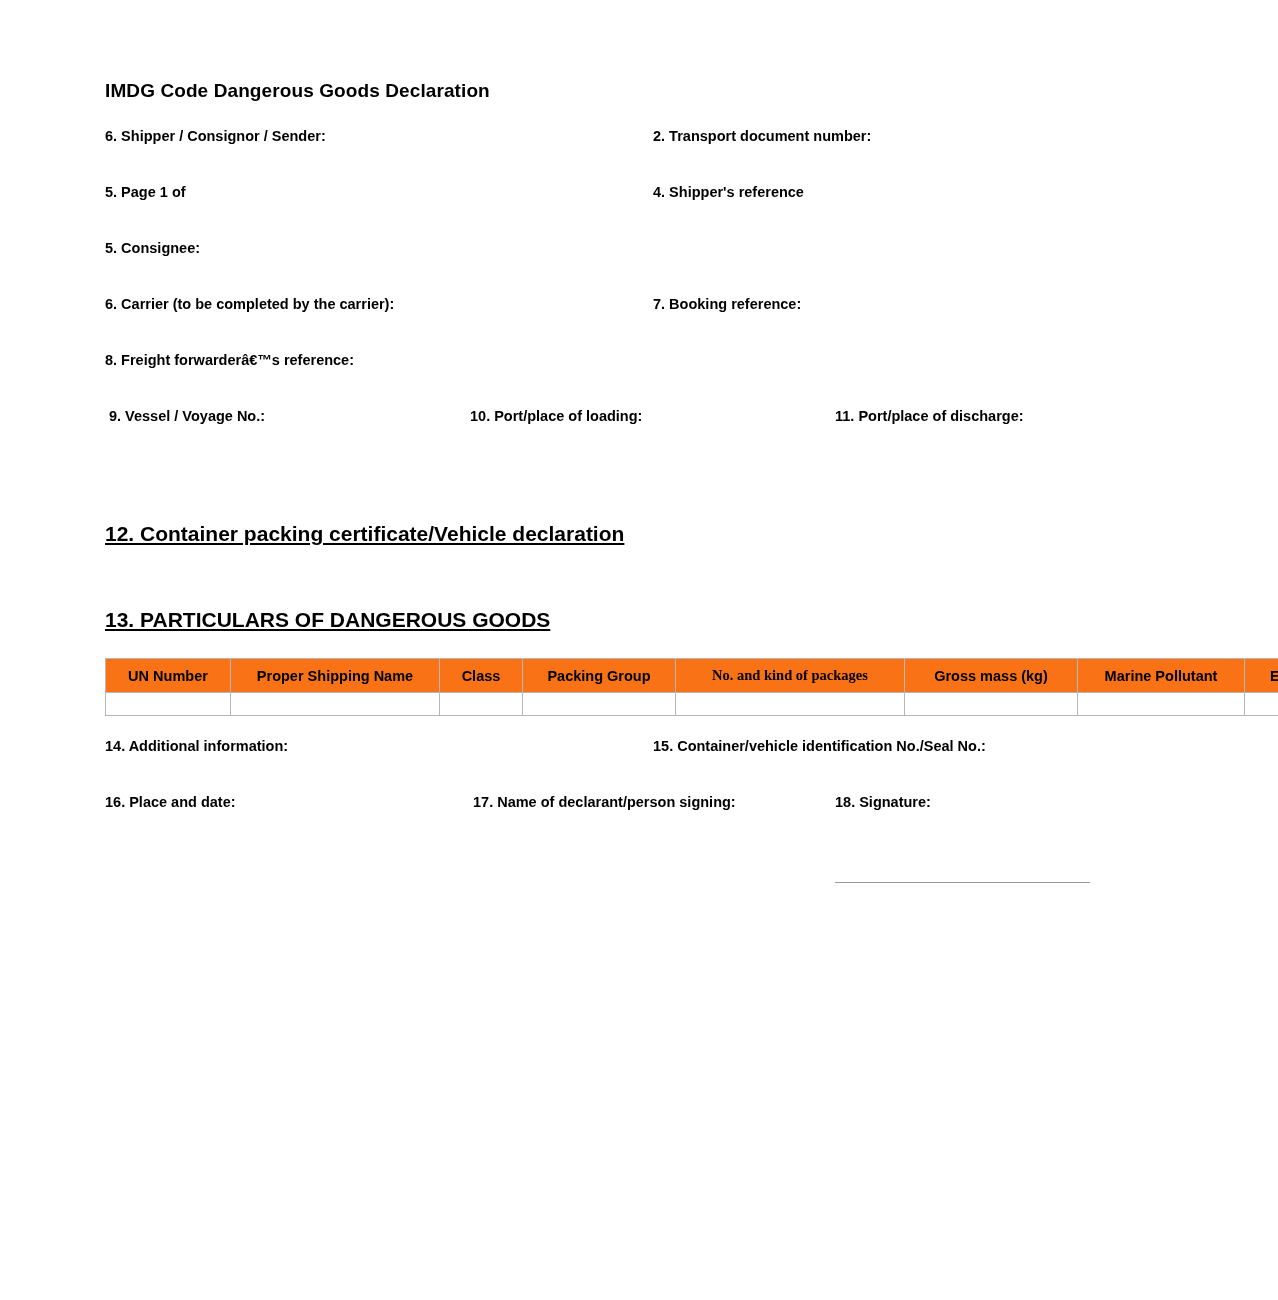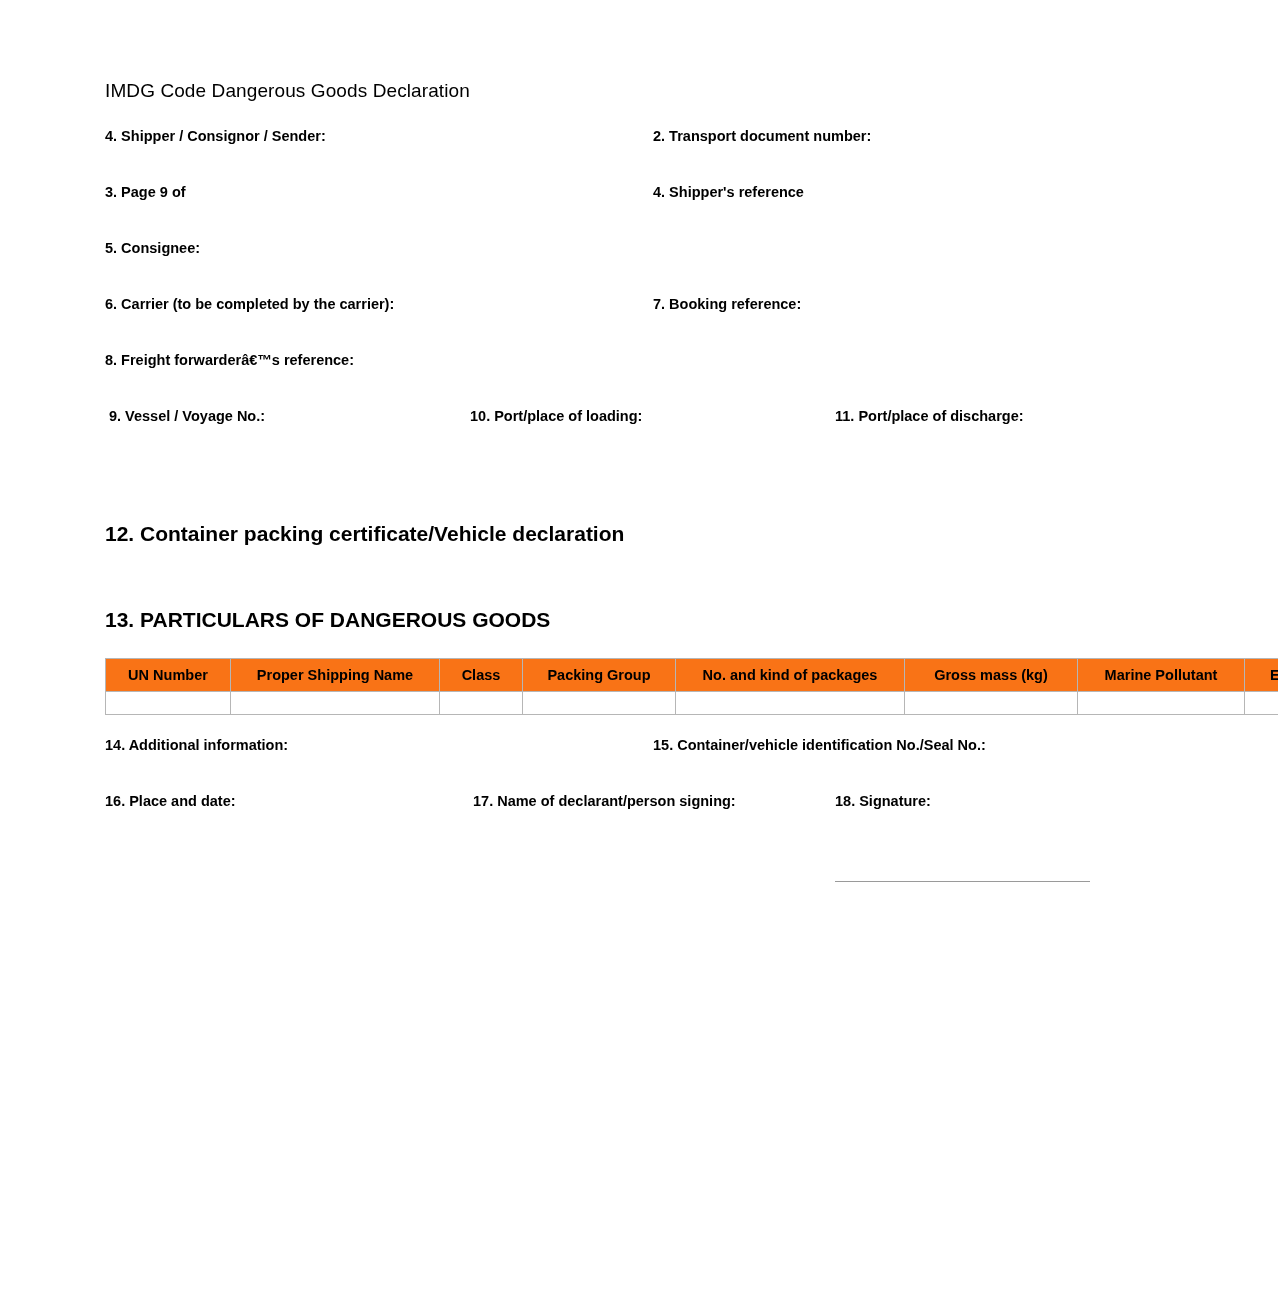--- a/index.html
+++ b/index.html
@@ -18,21 +18,21 @@
   .page {
     position: relative;
     width: 1278px;
     height: 1300px;
     box-sizing: border-box;
     padding: 80px 105px 0 105px;
   }
 
   .doc-title {
     font-size: 19px;
-    font-weight: normal;
+    font-weight: bold;
     letter-spacing: 0.1px;
     margin: 0 0 26px 0;
   }
 
   .field-row {
     position: relative;
     height: 56px;
   }
   .field {
     position: absolute;
@@ -44,20 +44,21 @@
   .col-2 { left: 548px; }
 
   .row-9 .f-a { left: 4px; }
   .row-9 .f-b { left: 365px; }
   .row-9 .f-c { left: 730px; }
 
   .section-heading {
     font-size: 21px;
     font-weight: bold;
     margin: 0;
+    text-decoration: underline;
   }
 
   .gap-12 { height: 58px; }
   .gap-13 { height: 62px; }
 
   table.dg-table {
     border-collapse: collapse;
     margin-top: 26px;
     width: 1068px;
     table-layout: fixed;
@@ -74,21 +75,21 @@
   table.dg-table td {
     border: 1px solid #b6b6b6;
     height: 22px;
     padding: 0;
   }
 
   .w-un { width: 104px; }
   .w-psn { width: 188px; }
   .w-class { width: 62px; }
   .w-pg { width: 132px; }
-  .w-pkg { width: 208px; }
+  .w-pkg { width: 208px; font-family: Liberation Serif, serif; }
   .w-mass { width: 152px; }
   .w-mp { width: 146px; }
   .w-ems { width: 62px; }
 
   .after-table {
     position: relative;
     margin-top: 22px;
     height: 56px;
   }
   .after-table .f-a { left: 0; }
@@ -111,26 +112,26 @@
   }
 </style>
 </head>
 <body>
 
 <div class="page">
 
   <h1 class="doc-title">IMDG Code Dangerous Goods Declaration</h1>
 
   <div class="field-row">
-    <div class="field col-1">4. Shipper / Consignor / Sender:</div>
+    <div class="field col-1">6. Shipper / Consignor / Sender:</div>
     <div class="field col-2">2. Transport document number:</div>
   </div>
 
   <div class="field-row">
-    <div class="field col-1">3. Page 9 of</div>
+    <div class="field col-1">5. Page 1 of</div>
     <div class="field col-2">4. Shipper's reference</div>
   </div>
 
   <div class="field-row">
     <div class="field col-1">5. Consignee:</div>
   </div>
 
   <div class="field-row">
     <div class="field col-1">6. Carrier (to be completed by the carrier):</div>
     <div class="field col-2">7. Booking reference:</div>

